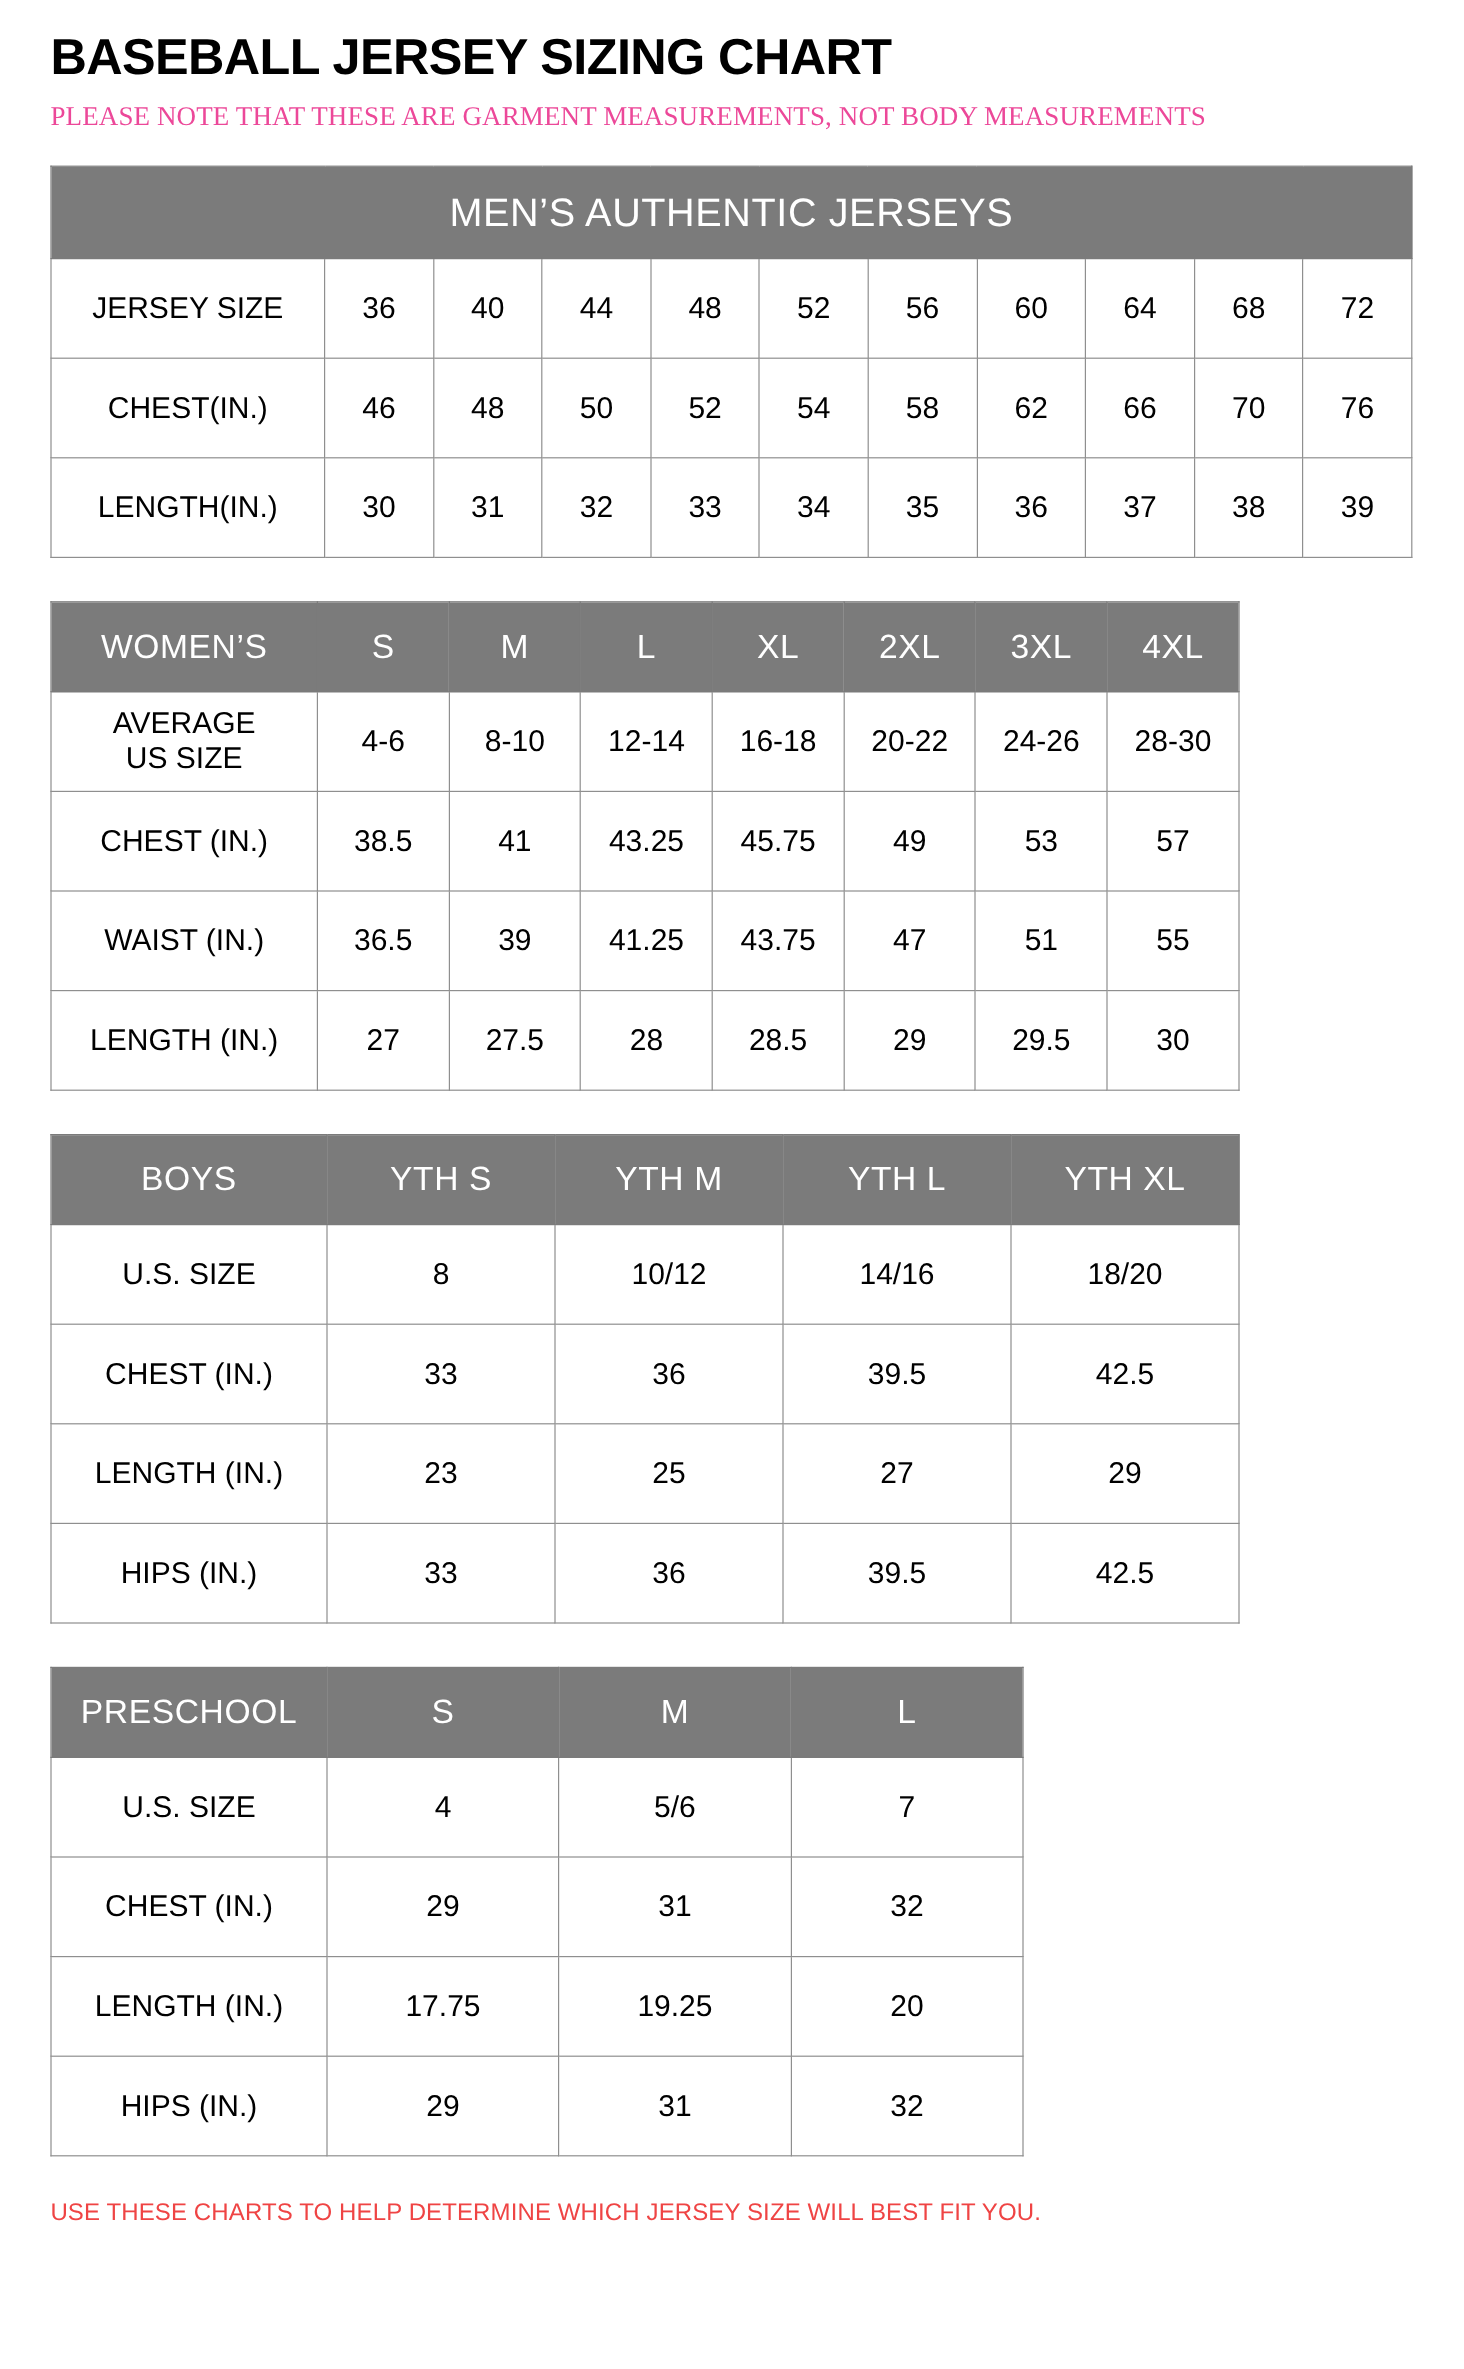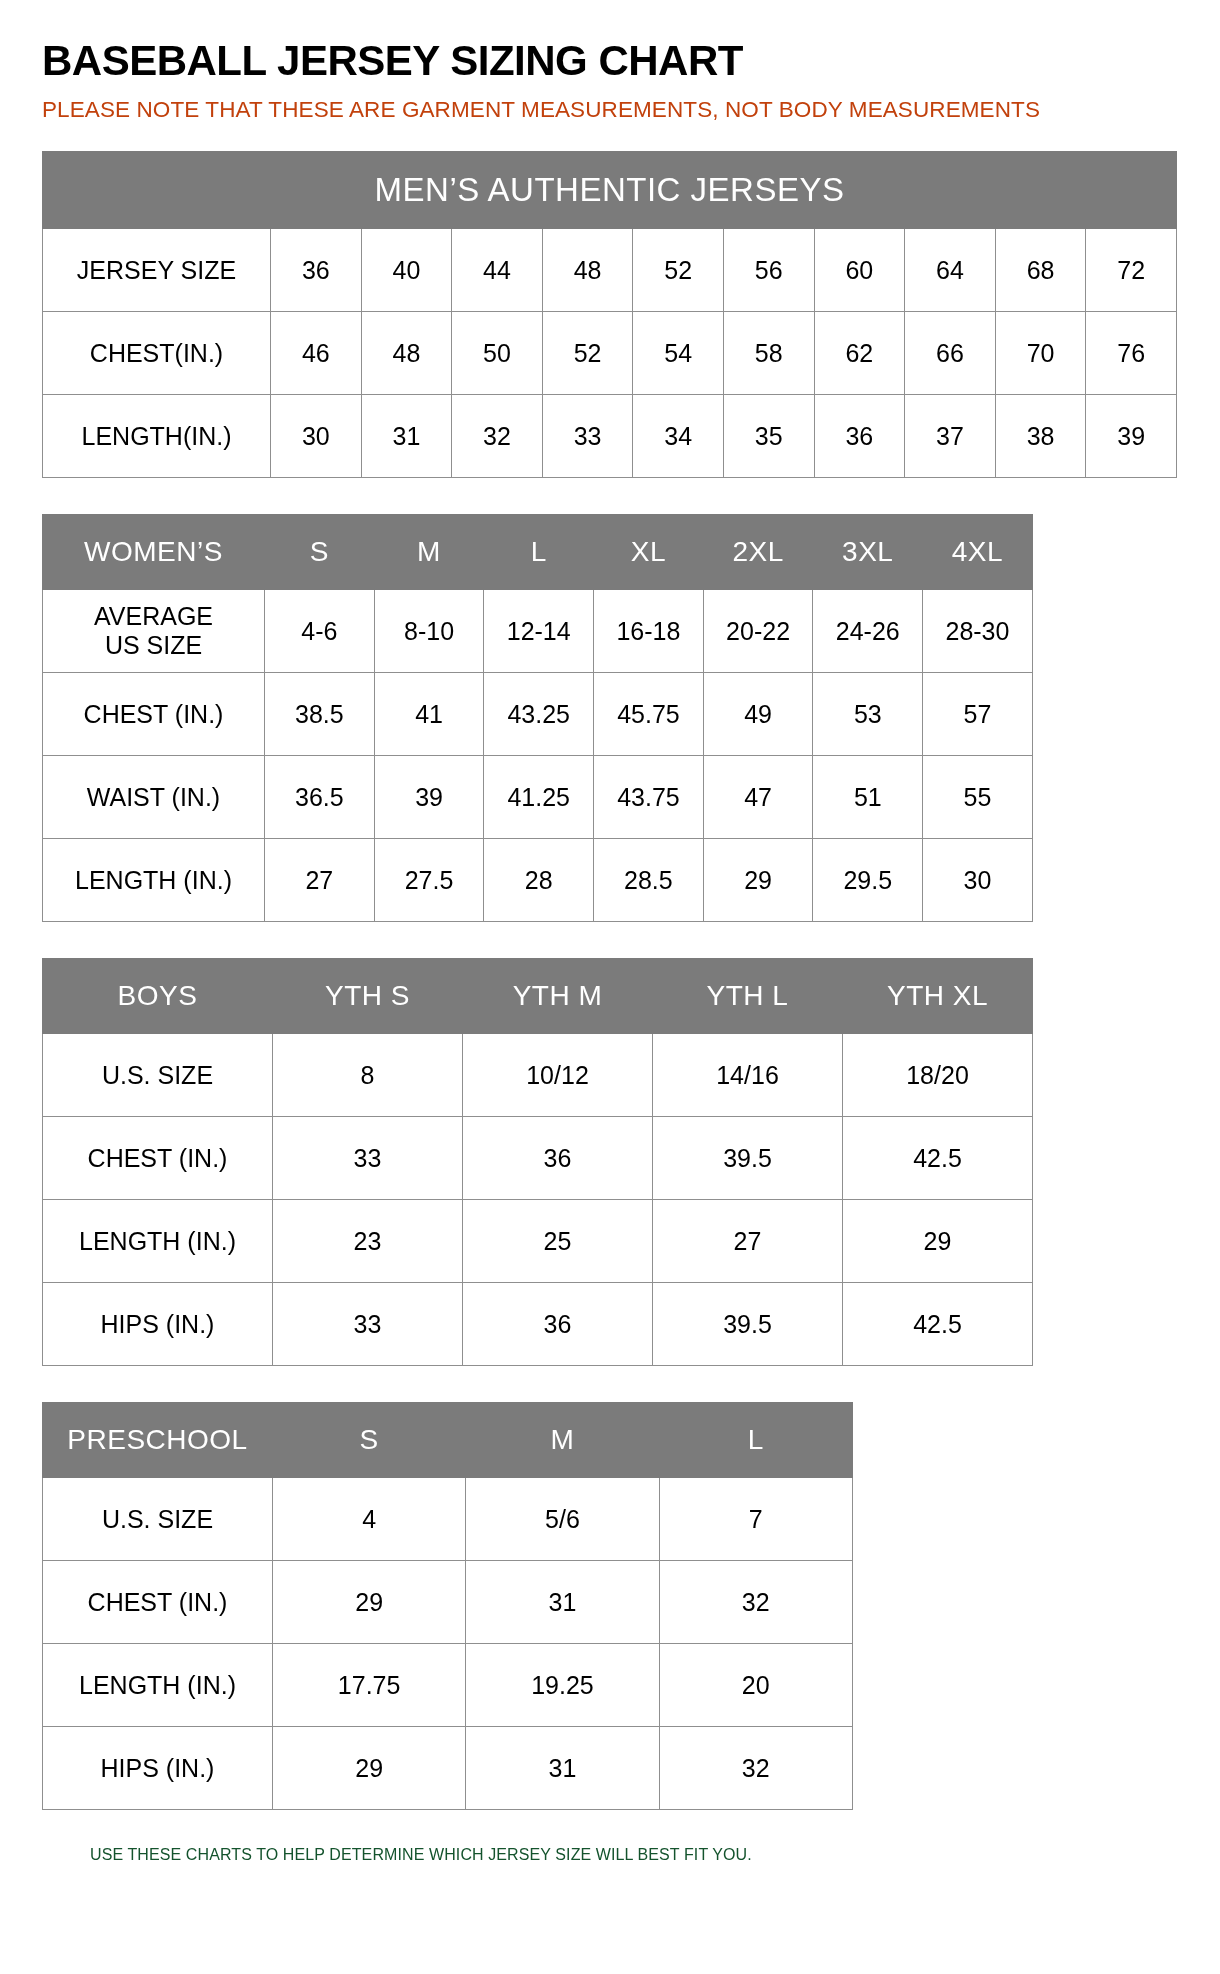--- a/index.html
+++ b/index.html
@@ -10,36 +10,37 @@
   body {
     width: 1220px;
     min-height: 1974px;
     font-family: "Liberation Sans", sans-serif;
     color: #000000;
     -webkit-font-smoothing: antialiased;
   }
   .page {
     width: 1220px;
     box-sizing: border-box;
-    padding: 39px 42px 18px 42px;
+    padding: 26px 42px 18px 42px;
   }
   .chart-title {
     font-size: 42px;
     font-weight: bold;
     letter-spacing: -0.5px;
     line-height: 1.05;
     margin: 0 0 12px 0;
     color: #000000;
   }
   .chart-note {
-    color: #c2410c;
+    color: #ec4899;
     font-size: 22.5px;
     line-height: 1.33;
     margin: 0 0 26px 0;
     letter-spacing: 0.1px;
+    font-family: Liberation Serif, serif;
   }
   table.sz {
     border-collapse: collapse;
     table-layout: fixed;
     margin-bottom: 36px;
   }
   table.sz td, table.sz th {
     border: 1px solid #8f8f8f;
     text-align: center;
     vertical-align: middle;
@@ -93,25 +94,24 @@
   .t-boys col.c   { width: 190px; }
   .t-boys td { height: 80px; }
 
   
   .t-pre { width: 810px; }
   .t-pre col.lbl { width: 230px; }
   .t-pre col.c   { width: 193.3px; }
   .t-pre td { height: 80px; }
 
   .footer-note {
-    color: #14532d;
-    font-size: 16px;
+    color: #ef4444;
+    font-size: 20px;
     margin-top: 8px;
     letter-spacing: 0.1px;
-    margin-left: 48px;
   }
 </style>
 </head>
 <body>
 
 <div class="page">
 
   <h1 class="chart-title">BASEBALL JERSEY SIZING CHART</h1>
   <div class="chart-note">PLEASE NOTE THAT THESE ARE GARMENT MEASUREMENTS, NOT BODY MEASUREMENTS</div>
 

